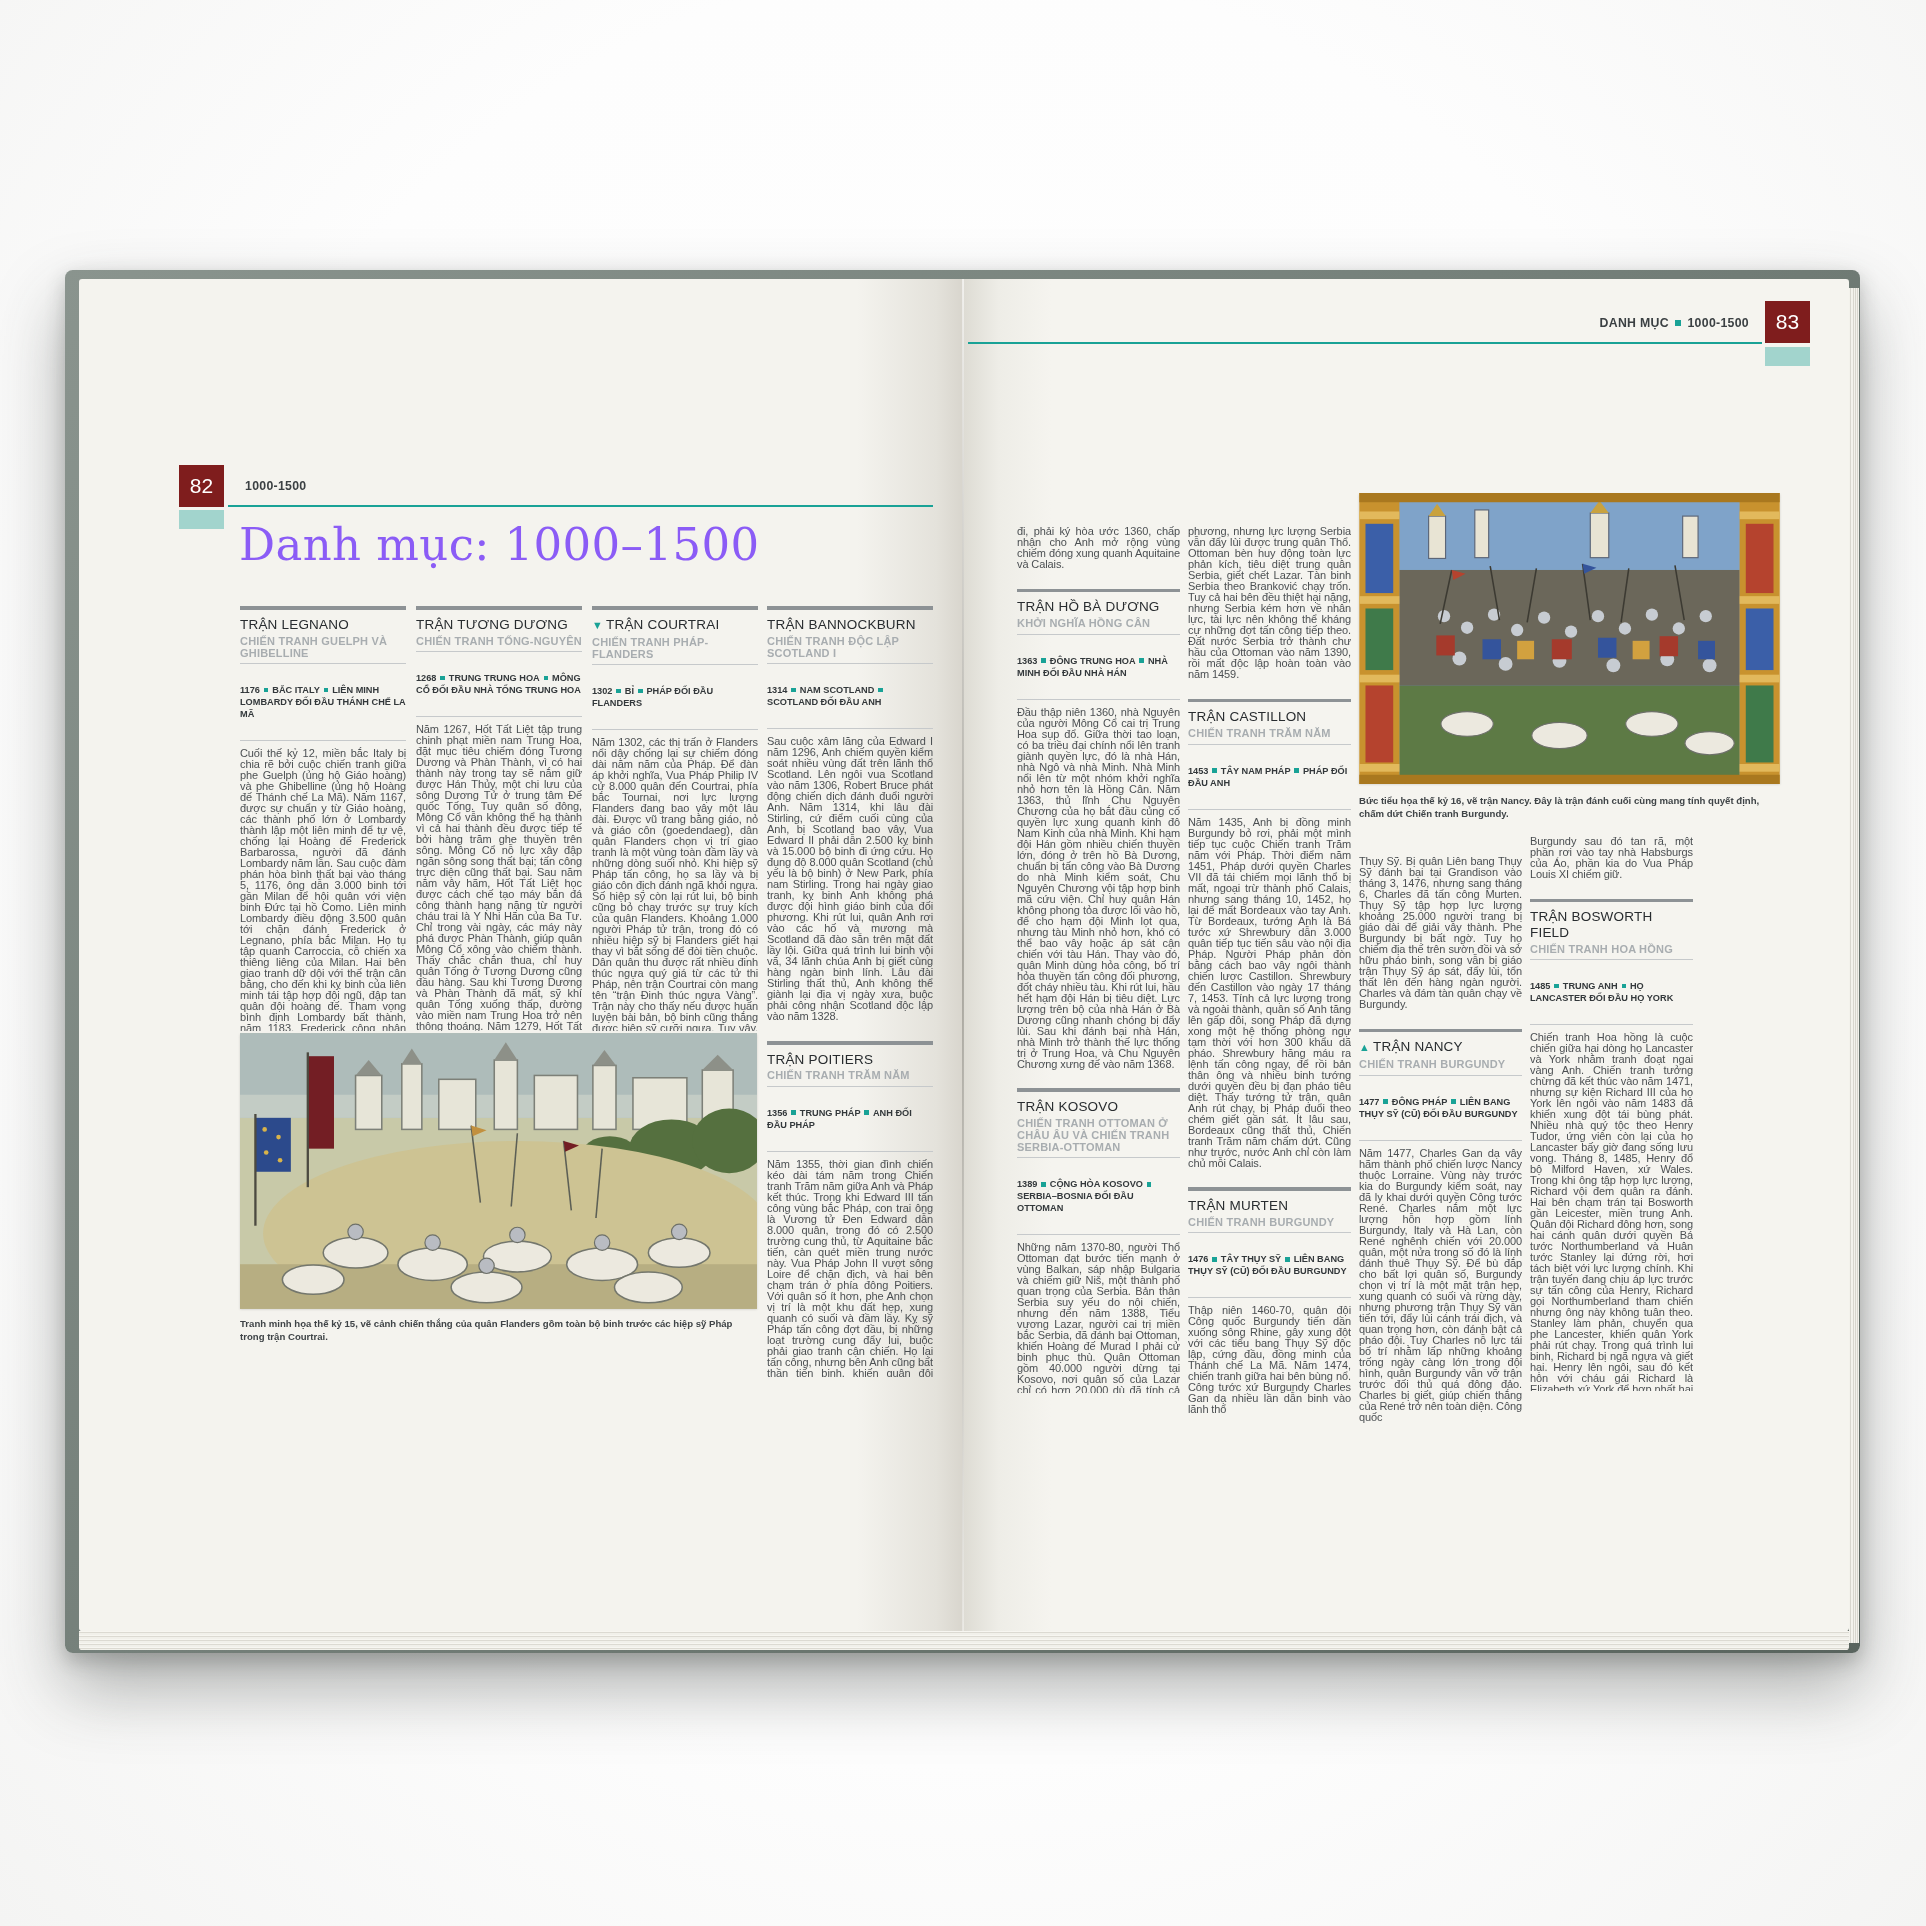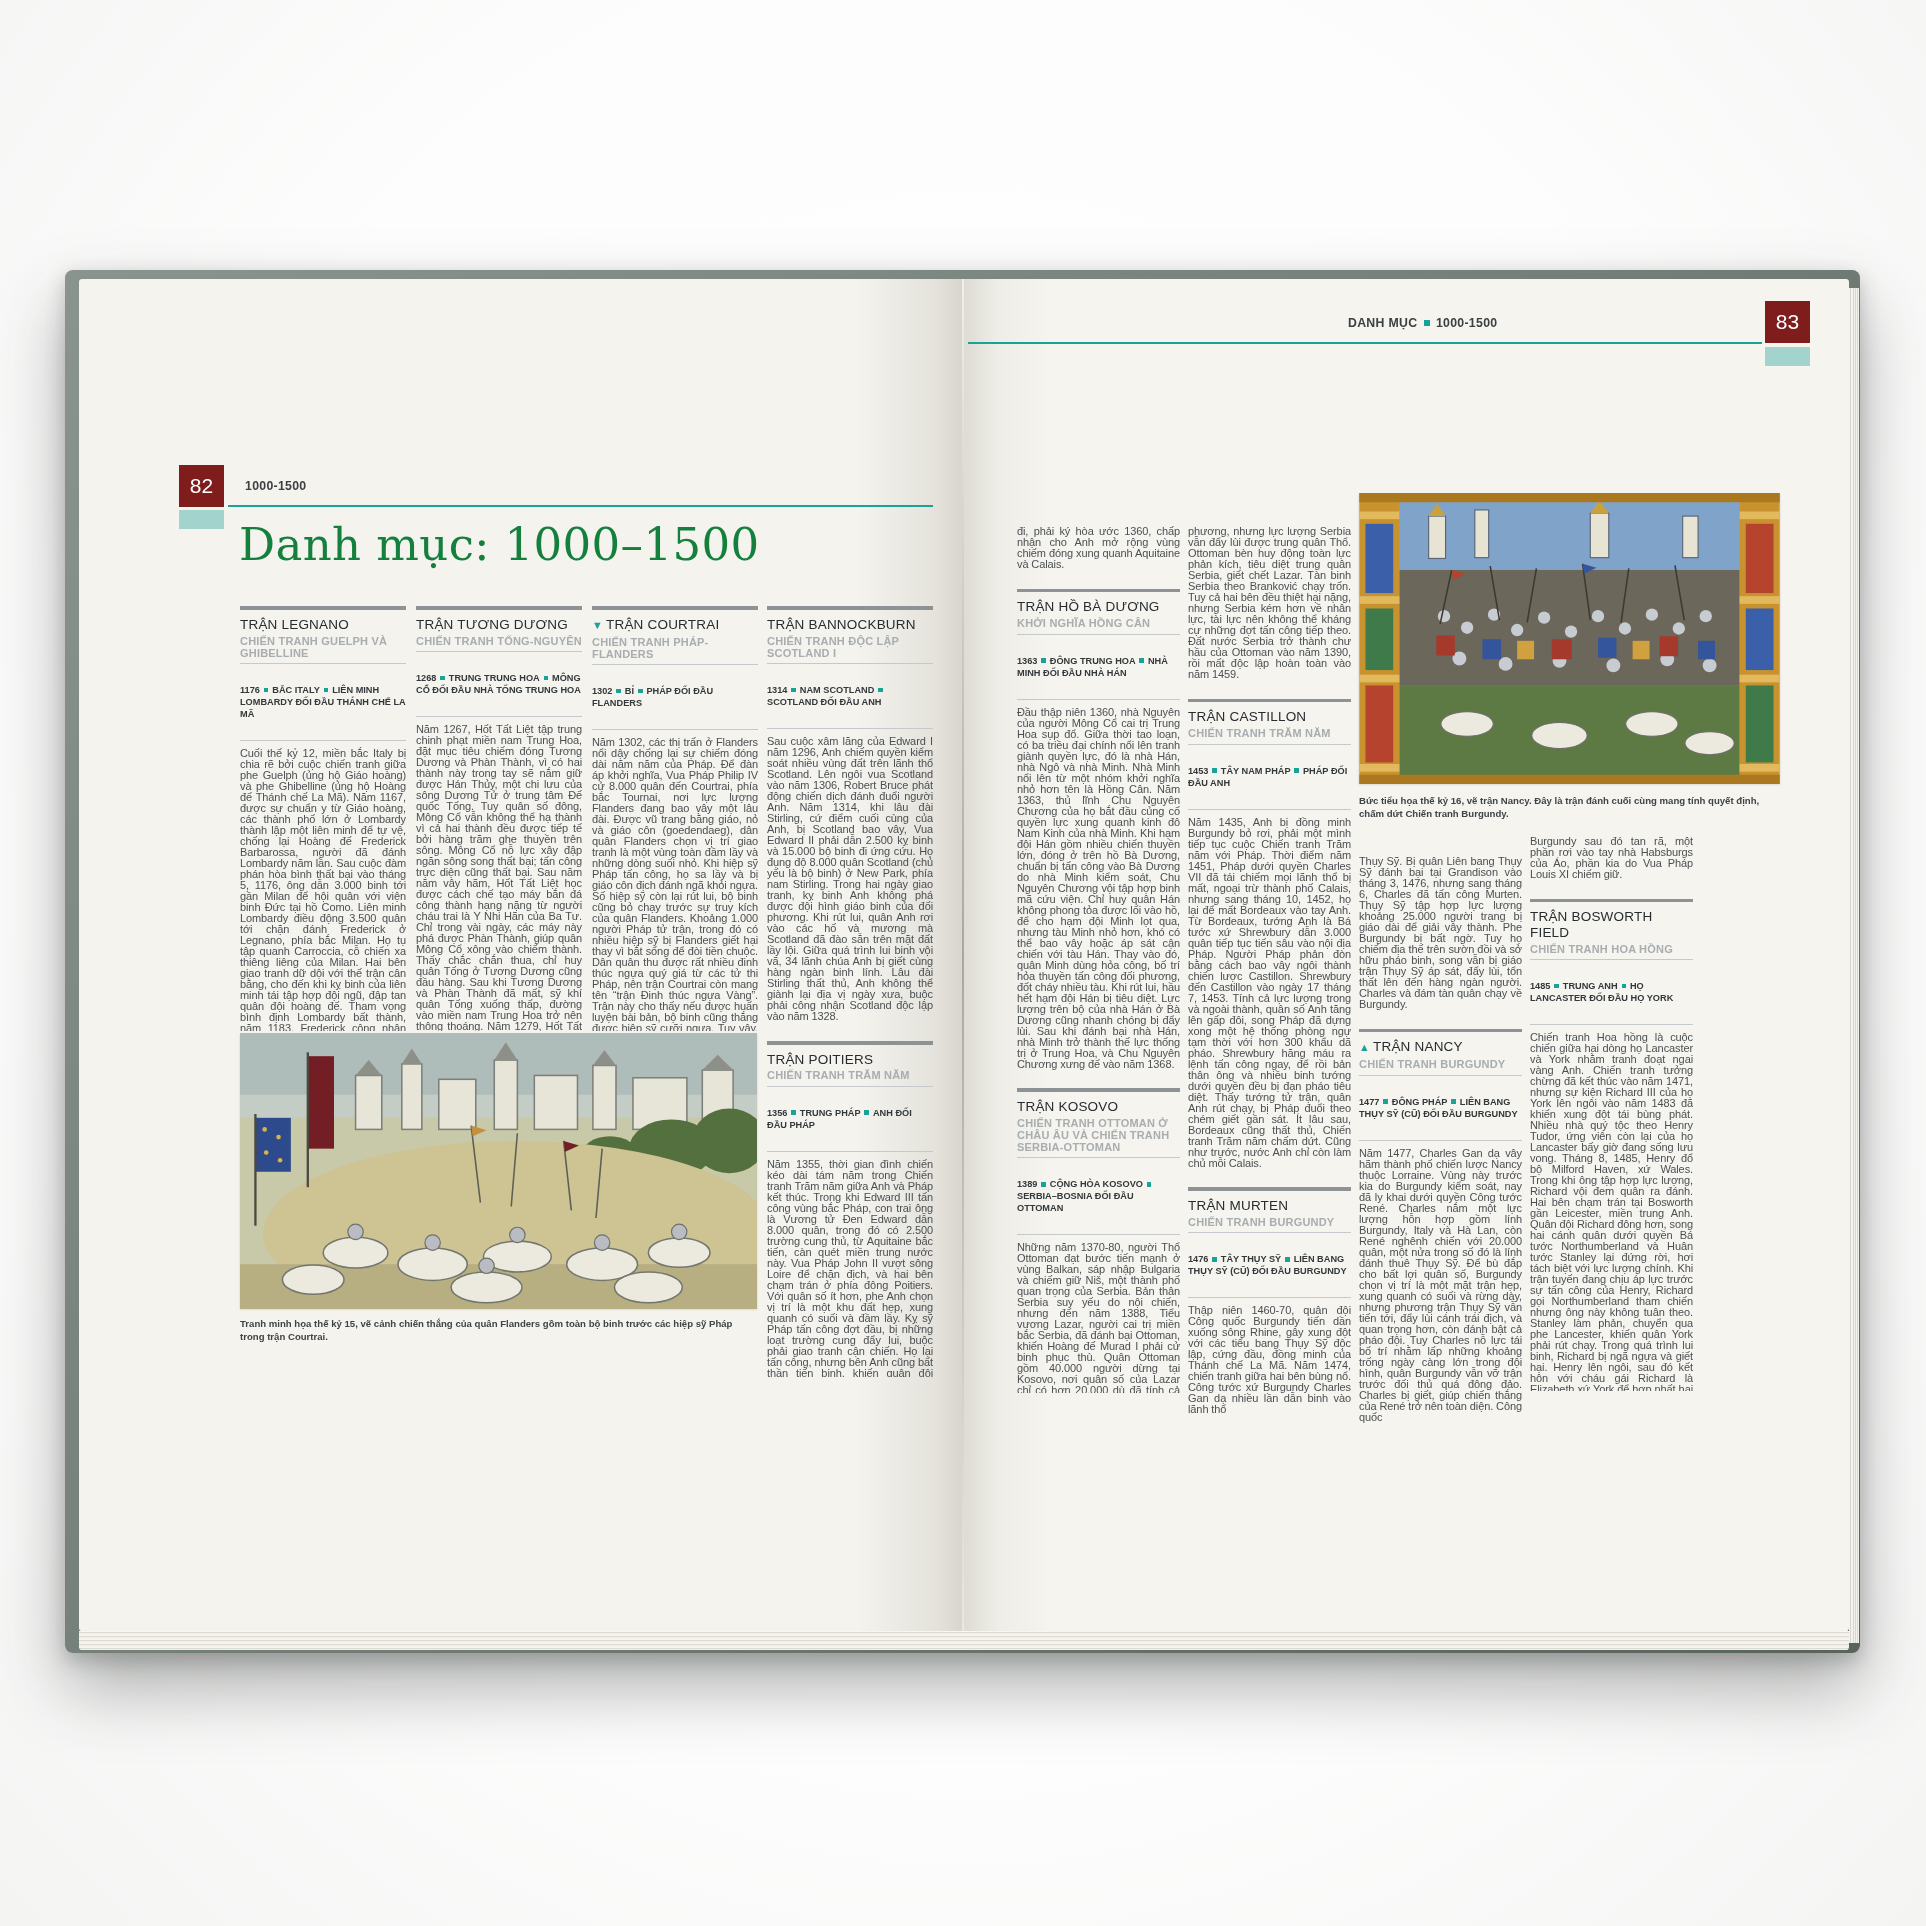--- a/index.html
+++ b/index.html
@@ -33,21 +33,21 @@
     background:repeating-linear-gradient(to right,#f3f2ec 0 1.5px,#d8d6ce 1.5px 2.3px);
   }
   
   .pagenum-box{position:absolute;width:45px;height:42px;background:#7f1d1d;
     color:#fff;font-size:21px;font-weight:400;display:flex;align-items:center;justify-content:center;}
   .pagenum-sub{position:absolute;width:45px;height:19px;background:#a2d4cd;}
   .band-rule{position:absolute;height:2.3px;background:#19a296;}
   .band-label{position:absolute;font-size:12.3px;font-weight:700;color:#3b4043;letter-spacing:0.3px;}
   .sqsep{display:inline-block;width:6.2px;height:6.2px;background:#19a296;margin:0 6.2px 0.8px 6.2px;}
   .page-title{position:absolute;font-family:"DejaVu Serif","Liberation Serif",serif;
-    font-size:45px;color:#15803d;letter-spacing:0.4px;font-weight:400;}
+    font-size:45px;color:#8b5cf6;letter-spacing:0.4px;font-weight:400;}
   
   .col{position:absolute;overflow:hidden;}
   .entry{margin-bottom:18.5px;}
   .ebar{height:3.9px;background:#8d9295;margin-bottom:7px;}
   .etitle{margin:0 0 2.3px 0;font-size:13.5px;line-height:15.4px;font-weight:400;color:#282c2f;letter-spacing:0.2px;}
   .arrow{color:#19a296;font-size:10.8px;margin-right:3.1px;}
   .ewar{font-size:11px;line-height:12px;font-weight:700;color:#a8adb0;margin-bottom:4.6px;letter-spacing:0.2px;}
   .einfo{font-size:9.2px;line-height:12px;font-weight:700;color:#33383b;
     border-top:0.8px solid #c6c9cb;border-bottom:0.8px solid #c6c9cb;padding:20px 0;margin-bottom:7px;}
   .einfo .sq{display:inline-block;width:4.6px;height:4.6px;background:#19a296;margin:0 3.9px 0.8px 3.9px;}
@@ -189,21 +189,21 @@
     <circle cx="470" cy="272" r="10"></circle>
       <circle cx="570" cy="258" r="10"></circle>
       <circle cx="320" cy="302" r="10"></circle>
   </g>
 </svg>
 <div class="caption" style="left:240px;top:1318px;width:509px;">Tranh minh họa thế kỷ 15, vẽ cảnh chiến thắng của quân Flanders gồm toàn bộ binh trước các hiệp sỹ Pháp trong trận Courtrai.</div>
 
 <div class="pagenum-box" style="left:1765px;top:301px;">83</div>
 <div class="band-rule" style="left:968px;top:342px;width:794px;"></div>
 <div class="pagenum-sub" style="left:1765px;top:347px;"></div>
-<div class="band-label" style="left:1348px;top:316px;width:401px;">
+<div class="band-label" style="left:1348px;top:316px;width:401px;text-align:right;">
   <span>DANH MỤC</span><span class="sqsep"></span><span>1000-1500</span>
 </div>
 
 <div class="col" style="left:1017px;top:526px;width:163px;height:867px;">
   <p class="cont">đi, phải ký hòa ước 1360, chấp nhận cho Anh mở rộng vùng chiếm đóng xung quanh Aquitaine và Calais.</p>
   <div class="entry">
     <div class="ebar"></div>
     <h3 class="etitle">TRẬN HỒ BÀ DƯƠNG</h3>
     <div class="ewar">KHỞI NGHĨA HỒNG CÂN</div>
     <div class="einfo"><span>1363</span><span class="sq"></span><span>ĐÔNG TRUNG HOA</span><span class="sq"></span><span>NHÀ MINH ĐỐI ĐẦU NHÀ HÁN</span></div>

